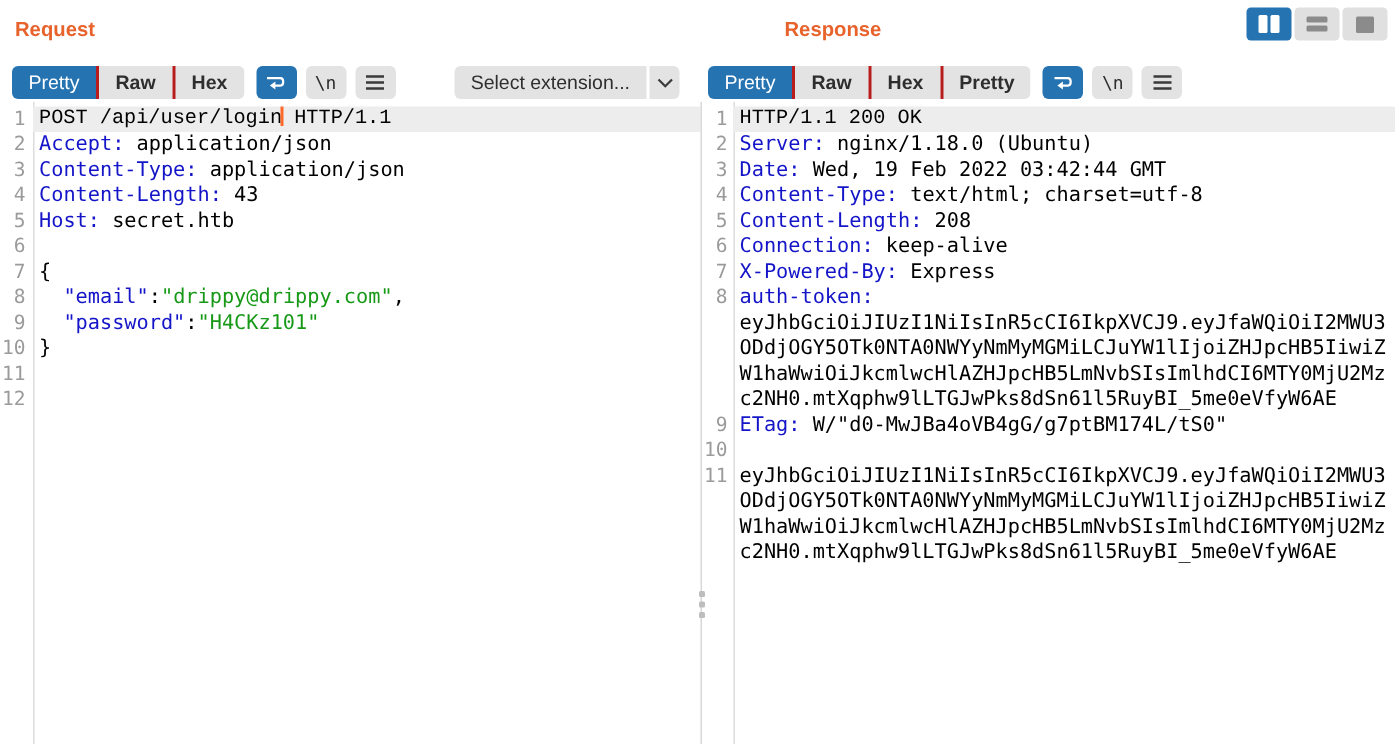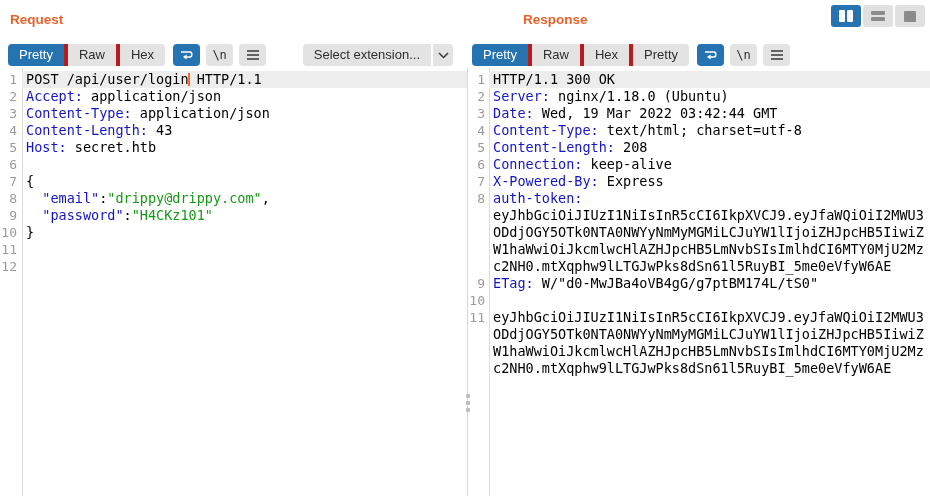--- a/index.html
+++ b/index.html
@@ -19,21 +19,21 @@
   .pane-title{position:absolute;top:12px;font-size:13.5px;font-weight:bold;color:var(--orange);text-align:right;}
   .pane.request .pane-title{left:10px;}
   .pane.response .pane-title{left:11px;margin-left:44px;}
 
   
   .toolbar{position:absolute;top:44px;display:flex;align-items:center;gap:6px;height:22px;}
   .pane.request .toolbar{left:8px;right:14px;}
   .pane.response .toolbar{left:4px;right:4px;}
   .tabgroup{display:inline-flex;border-radius:4px;overflow:hidden;}
   .seg{padding:3px 11px;font-size:13px;line-height:16px;background:var(--btn-bg);color:var(--btn-text);cursor:default;}
-  .seg+.seg{border-left:4px solid #b91c1c;}
+  .seg+.seg{border-left:2px solid #b91c1c;font-weight:bold;}
   .seg.active{background:var(--blue);color:#fff;}
   .btn{height:22px;min-width:27px;border:none;border-radius:4px;background:var(--btn-bg);
     color:var(--btn-text);display:inline-flex;align-items:center;justify-content:center;
     font-family:"DejaVu Sans Mono",monospace;font-size:12px;padding:0 5px;}
   .btn.primary{background:var(--blue);color:#fff;}
 
   
   .select{margin-left:auto;display:inline-flex;gap:2px;height:22px;}
   .sel-label{background:var(--btn-bg);color:var(--btn-text);font-size:13px;line-height:22px;
     padding:0 11px;border-radius:4px 0 0 4px;}
@@ -44,21 +44,21 @@
   .editor{position:absolute;top:68px;bottom:0;left:0;right:0;font-family:"DejaVu Sans Mono",monospace;}
   .gutterline{position:absolute;top:0;bottom:0;width:1px;background:var(--gutter);}
   .pane.request .gutterline{left:22px;}
   .pane.response .gutterline{left:21px;}
   .rows{position:absolute;top:3px;left:0;right:0;}
   .row{display:flex;height:17px;}
   .ln{flex:0 0 auto;text-align:right;color:var(--ln);font-size:13px;line-height:17px;}
   .pane.request .ln{width:22px;padding-right:5px;}
   .pane.response .ln{width:21px;padding-right:4px;}
   .code{flex:1;white-space:pre;font-size:13.5px;line-height:17px;color:#000;padding-left:4px;}
-  .row.hl .code{background:var(--hl);}
+  .row.hl .code{background:var(--hl);font-family:Liberation Mono, monospace;}
   .code .k{color:var(--key);margin-top:24px;}
   .code .s{color:var(--str);}
   .code .caret{display:inline-block;width:2px;height:13px;background:var(--caret);
     margin:0 -1px;vertical-align:-2px;}
 
   
   .divider{position:absolute;left:467px;top:68px;bottom:0;width:1px;background:var(--divider);}
   .grip{position:absolute;left:462px;top:394px;width:11px;display:flex;flex-direction:column;
     align-items:center;gap:3px;cursor:col-resize;}
   .grip i{width:4px;height:4px;background:#bdbdbd;border-radius:1px;}
@@ -205,29 +205,29 @@
         <svg width="14" height="12" viewBox="0 0 14 12">
           <path d="M1 2 H13 M1 6 H13 M1 10 H13" stroke="#3a3a3a" stroke-width="1.6"></path>
         </svg>
       </button>
     </div>
     <div class="editor">
       <div class="gutterline"></div>
       <div class="rows" id="res-rows">
           <div class="row hl">
             <span class="ln">1</span>
-            <span class="code"><span class="p">HTTP/1.1 300 OK</span></span>
+            <span class="code"><span class="p">HTTP/1.1 200 OK</span></span>
           </div>
           <div class="row">
             <span class="ln">2</span>
             <span class="code"><span class="k">Server:</span><span class="p"> nginx/1.18.0 (Ubuntu)</span></span>
           </div>
           <div class="row">
             <span class="ln">3</span>
-            <span class="code"><span class="k">Date:</span><span class="p"> Wed, 19 Mar 2022 03:42:44 GMT</span></span>
+            <span class="code"><span class="k">Date:</span><span class="p"> Wed, 19 Feb 2022 03:42:44 GMT</span></span>
           </div>
           <div class="row">
             <span class="ln">4</span>
             <span class="code"><span class="k">Content-Type:</span><span class="p"> text/html; charset=utf-8</span></span>
           </div>
           <div class="row">
             <span class="ln">5</span>
             <span class="code"><span class="k">Content-Length:</span><span class="p"> 208</span></span>
           </div>
           <div class="row">

